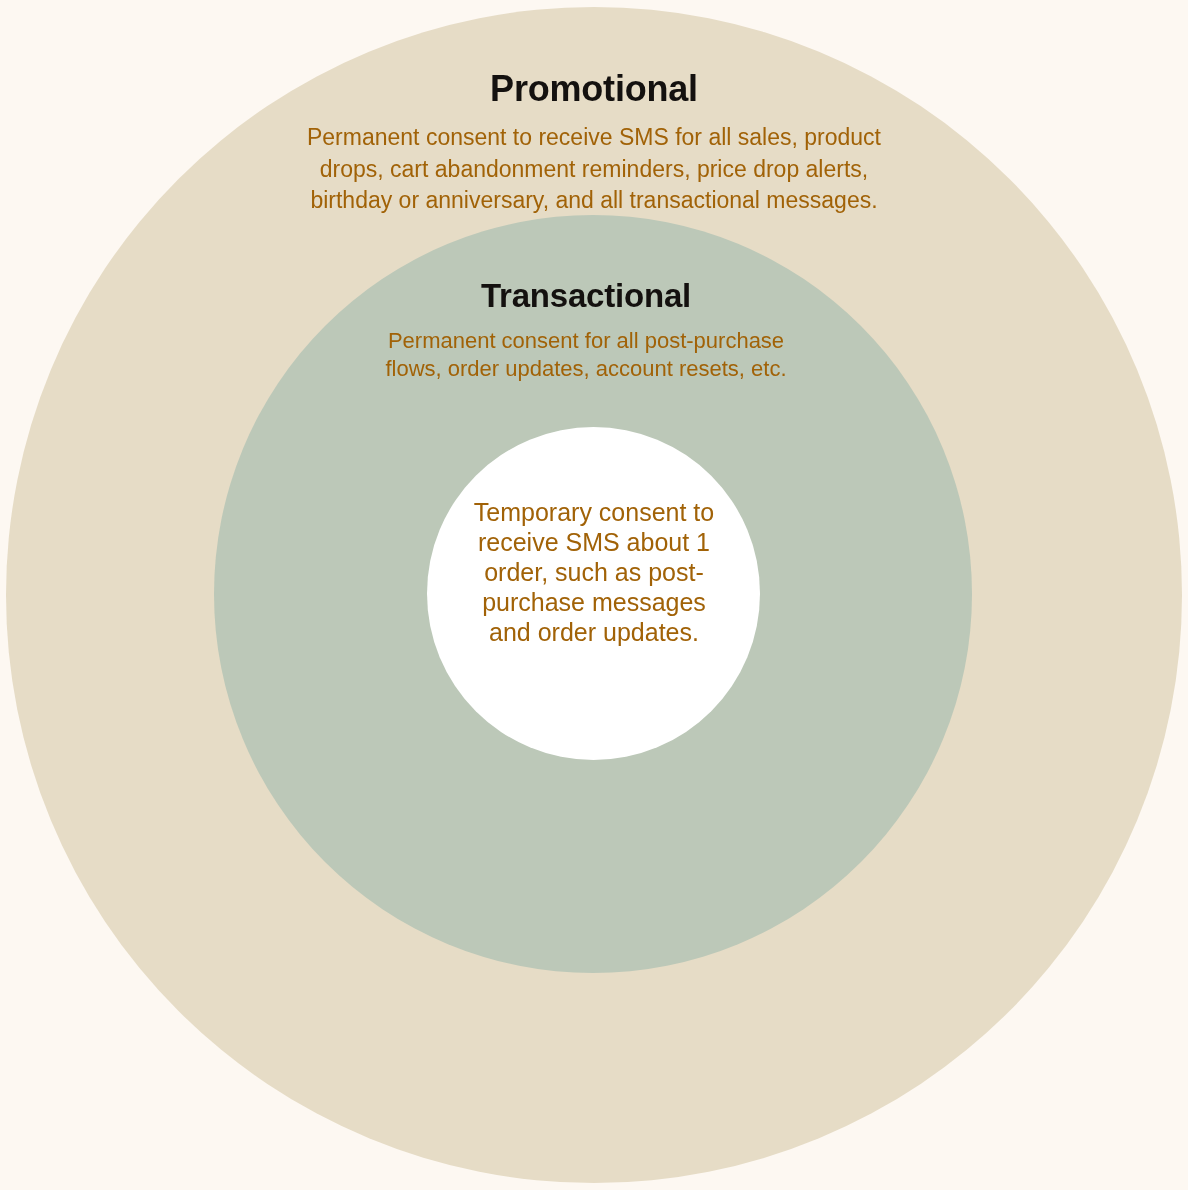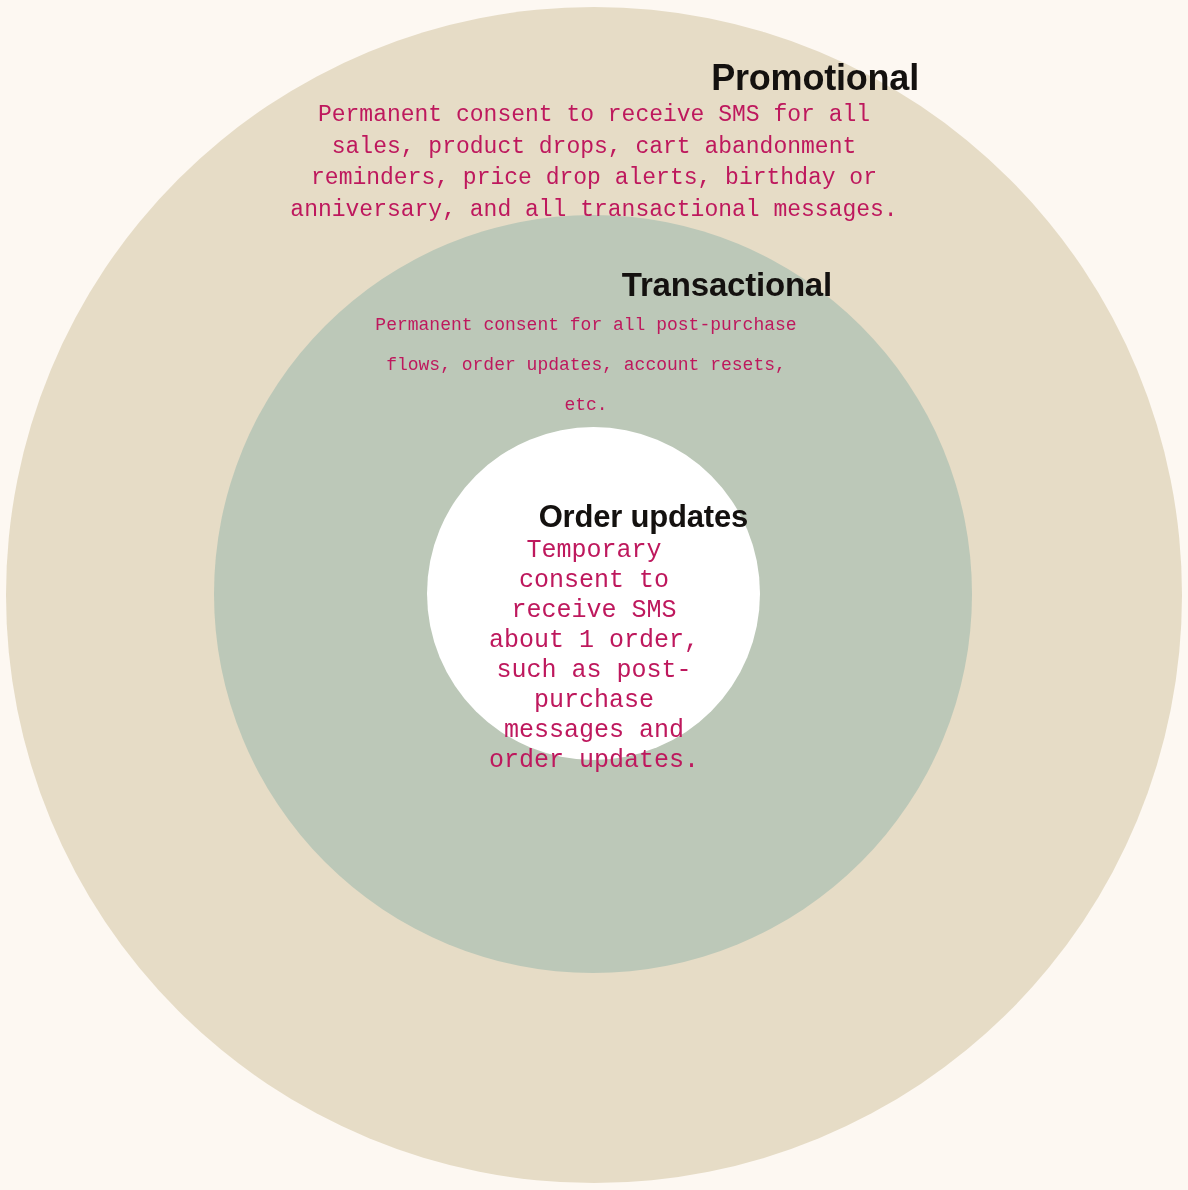--- a/index.html
+++ b/index.html
@@ -56,29 +56,27 @@
   
   .tier-text {
     position: absolute;
     text-align: center;
     color: #14110f;
     box-sizing: border-box;
   }
 
   .tier-title {
     font-weight: bold;
-    margin: 0;
+    margin: 11px;
     letter-spacing: -0.2px;
-    text-align: right;
   }
 
   .tier-desc {
     margin: 0;
-    color: #be185d;
-    font-family: Liberation Mono, monospace;
+    color: #a16207;
   }
 
   
   .text-promotional {
     left: 269px;
     top: 56px;
     width: 650px;
   }
   .text-promotional .tier-title {
     font-size: 36px;
@@ -94,22 +92,22 @@
   .text-transactional {
     left: 340px;
     top: 264px;
     width: 492px;
   }
   .text-transactional .tier-title {
     font-size: 33px;
     line-height: 41px;
   }
   .text-transactional .tier-desc {
-    font-size: 18px;
-    line-height: 40px;
+    font-size: 22px;
+    line-height: 28px;
     padding: 0 26px;
   }
 
   
   .text-order-updates {
     left: 440px;
     top: 497px;
     width: 308px;
   }
   .text-order-updates .tier-title {
@@ -135,17 +133,16 @@
     <p class="tier-title">Promotional</p>
     <p class="tier-desc">Permanent consent to receive SMS for all sales, product drops, cart abandonment reminders, price drop alerts, birthday or anniversary, and all transactional messages.</p>
   </div>
 
   <div class="tier-text text-transactional">
     <p class="tier-title">Transactional</p>
     <p class="tier-desc">Permanent consent for all post-purchase flows, order updates, account resets, etc.</p>
   </div>
 
   <div class="tier-text text-order-updates">
-    <p class="tier-title">Order updates</p>
     <p class="tier-desc">Temporary consent to receive SMS about 1 order, such as post-purchase messages and order updates.</p>
   </div>
 
 </div>
 
 </body></html>

